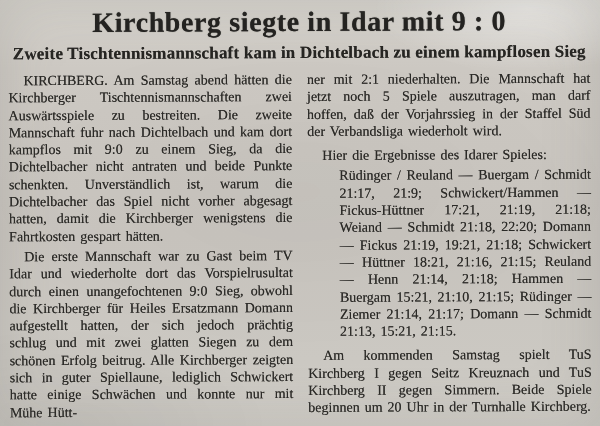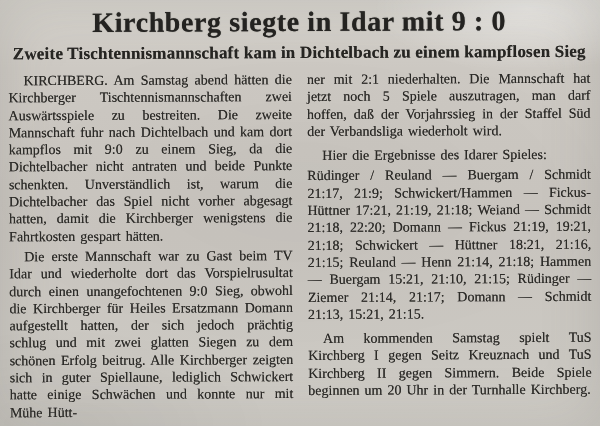--- a/index.html
+++ b/index.html
@@ -68,20 +68,21 @@
   }
   .col p {
     margin: 0 0 3px 0;
     text-indent: 15px;
   }
   .col p.noindent {
     text-indent: 0;
   }
   .col p.results {
     margin-bottom: 7px;
+    margin-left: 32px;
   }
   .col p.lead {
     margin-bottom: 7px;
   }
 </style>
 </head>
 <body>
 
 <div class="clip">
   <h1 class="headline">Kirchberg siegte in Idar mit 9 : 0</h1>

